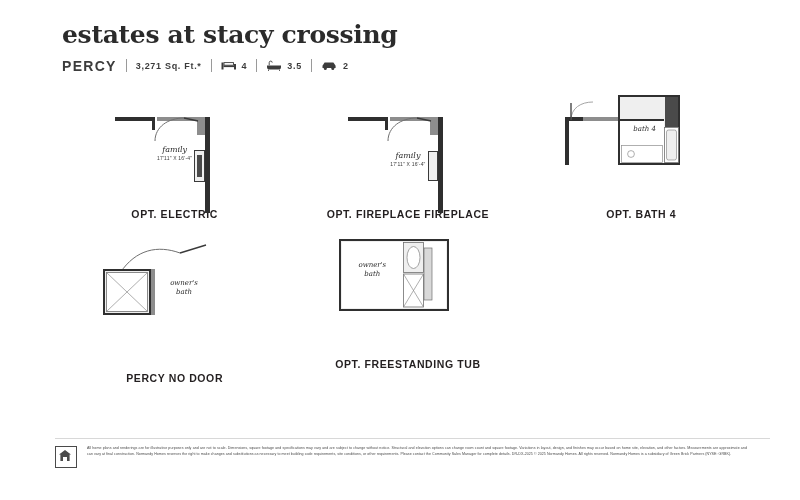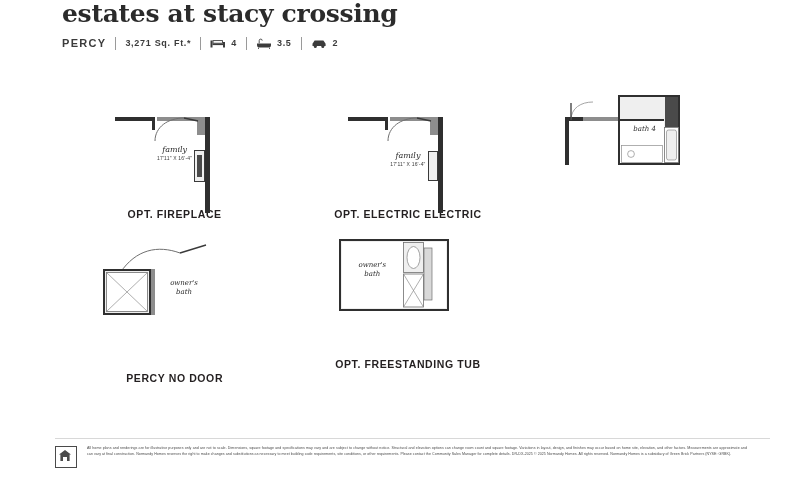--- a/index.html
+++ b/index.html
@@ -17,21 +17,21 @@
   .page {
     position: relative;
     width: 800px;
     height: 500px;
     box-sizing: border-box;
   }
   
   .header {
     position: absolute;
     left: 62px;
-    top: 0;
+    top: 21px;
     width: 700px;
   }
   .plan-title {
     font-family: "DejaVu Serif", serif;
     font-size: 25px;
     font-weight: 700;
     letter-spacing: -0.3px;
     color: #2b2b2b;
     line-height: 1.1;
     margin: 0;
@@ -39,21 +39,21 @@
   .spec-row {
     display: flex;
     align-items: center;
     margin-top: 9px;
     font-size: 9px;
     font-weight: 700;
     letter-spacing: 0.7px;
     color: #3c3c3c;
   }
   .spec-name {
-    font-size: 11px;
+    font-size: 14px;
     letter-spacing: 1.3px;
   }
   .divider {
     display: inline-block;
     width: 1px;
     height: 13px;
     background: #9a9a9a;
     margin: 0 9px;
   }
   .spec-item {
@@ -221,41 +221,41 @@
         <svg class="fp" style="left:96px; top:22px;" width="46" height="26" viewBox="0 0 46 26">
           <path d="M1 24 C1 10 14 1 30 1" fill="none" stroke="#6f6f6f" stroke-width="1"></path>
           <line x1="30" y1="1" x2="44" y2="4" stroke="#3a3a3a" stroke-width="1.4"></line>
         </svg>
 
         <div class="lbl" style="left:0; right:0; top:50px; width:100%;">
           <span>family</span>
           <span class="dim">17'11" X 16'-4"</span>
         </div>
       </div>
-      <div class="caption">OPT. FIREPLACE</div>
+      <div class="caption">OPT. ELECTRIC</div>
     </div>
 
     <div class="cell">
       <div class="art">
         <div class="wall" style="left:147px; top:22px; width:5px; height:96px;"></div>
         <div class="wallgray" style="left:139px; top:22px; width:8px; height:18px;"></div>
         <div class="fill-light" style="left:137px; top:56px; width:10px; height:30px; border:1px solid #3a3a3a; box-sizing:border-box;"></div>
         <div class="wall" style="left:57px; top:22px; width:37px; height:4px;"></div>
         <div class="wall" style="left:94px; top:22px; width:3px; height:13px;"></div>
         <div class="wallgray" style="left:99px; top:22px; width:40px; height:4px;"></div>
         <svg class="fp" style="left:96px; top:22px;" width="46" height="26" viewBox="0 0 46 26">
           <path d="M1 24 C1 10 14 1 30 1" fill="none" stroke="#6f6f6f" stroke-width="1"></path>
           <line x1="30" y1="1" x2="44" y2="4" stroke="#3a3a3a" stroke-width="1.4"></line>
         </svg>
         <div class="lbl" style="left:0; right:0; top:56px; width:100%;">
           <span>family</span>
           <span class="dim">17'11" X 16'-4"</span>
         </div>
       </div>
-      <div class="caption">OPT. ELECTRIC ELECTRIC</div>
+      <div class="caption">OPT. FIREPLACE FIREPLACE</div>
     </div>
 
 
     <div class="cell">
       <div class="art">
 
         <div class="wall" style="left:40px; top:22px; width:4px; height:48px;"></div>
 
         <div class="wall" style="left:44px; top:22px; width:14px; height:4px;"></div>
         <div class="wallgray" style="left:58px; top:22px; width:36px; height:4px;"></div>
@@ -278,20 +278,21 @@
         </svg>
 
         <svg class="fp" style="left:96px; top:50px;" width="42" height="18" viewBox="0 0 42 18">
           <rect x="0.5" y="0.5" width="41" height="17" fill="#ffffff" stroke="#8d8d8d" stroke-width="0.7"></rect>
           <circle cx="10" cy="9" r="3.4" fill="none" stroke="#8d8d8d" stroke-width="0.7"></circle>
         </svg>
         <div class="lbl small" style="left:96px; top:30px; width:48px;">
           <span>bath 4</span>
         </div>
       </div>
+      <div class="caption">OPT. BATH 4</div>
     </div>
 
     <div class="cell">
       <div class="art">
 
         <svg class="fp" style="left:60px; top:-2px;" width="90" height="34" viewBox="0 0 90 34">
           <path d="M2 30 C18 6 40 2 62 10" fill="none" stroke="#6f6f6f" stroke-width="1"></path>
           <line x1="62" y1="10" x2="88" y2="2" stroke="#3a3a3a" stroke-width="1.4"></line>
         </svg>
 

